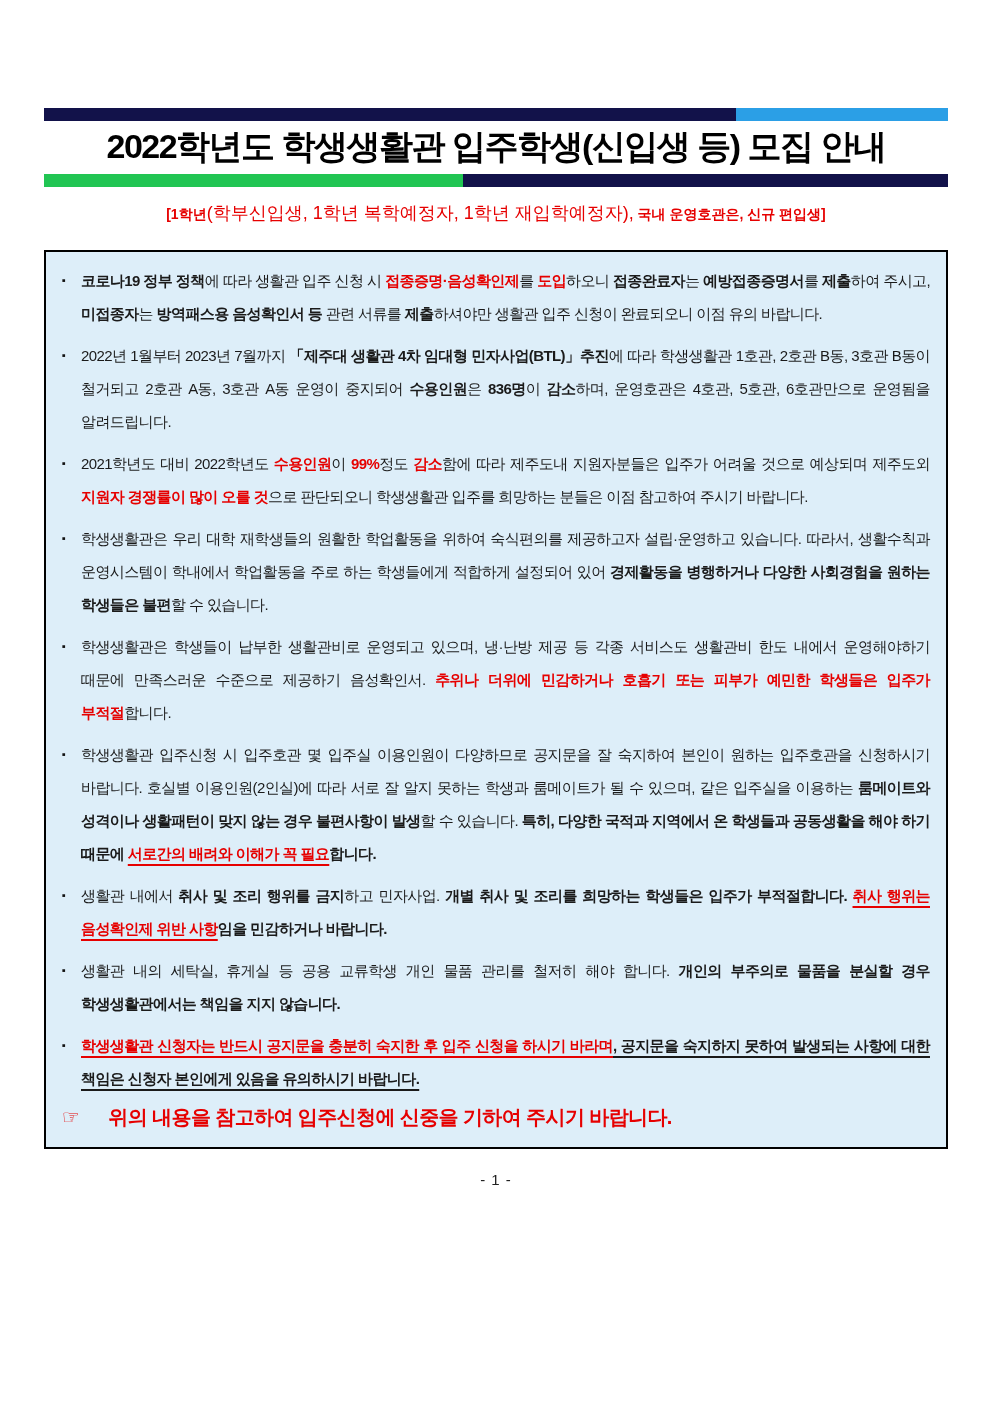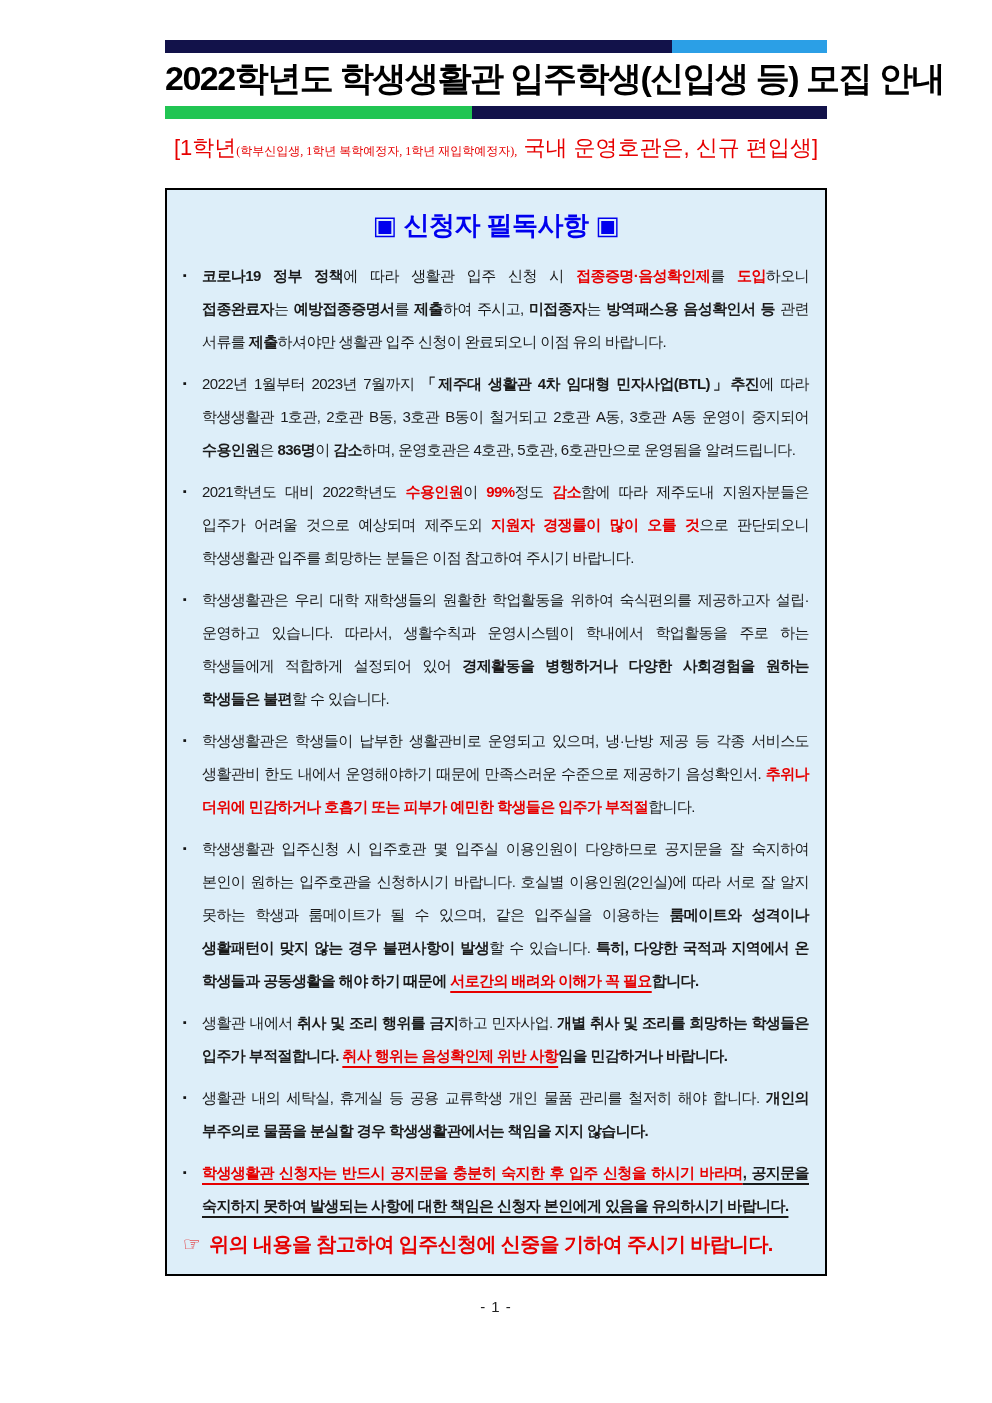--- a/index.html
+++ b/index.html
@@ -12,40 +12,40 @@
     --box-border:#000000;
     --text:#1a1a1a;
   }
   *{margin:0;padding:0;box-sizing:border-box;}
   html,body{background:#ffffff;}
   body{
     width:992px;height:1403px;overflow:hidden;
     font-family:"Liberation Sans","DejaVu Sans",sans-serif;
     color:var(--text);
   }
-  .page{width:662px;margin:0 auto;padding-top:40px;}
+  .page{width:904px;margin:0 auto;padding-top:108px;}
 
   
   .bar{display:flex;height:13px;width:100%;}
   .bar .seg{height:100%;}
   .bar-top .seg-navy{width:76.6%;background:var(--bar-navy);}
   .bar-top .seg-blue{width:23.4%;background:var(--bar-blue);}
   .bar-bottom .seg-green{width:46.3%;background:var(--bar-green);}
   .bar-bottom .seg-navy{width:53.7%;background:var(--bar-navy);}
   .doc-title{
     font-size:34px;font-weight:800;letter-spacing:-1.5px;
     text-align:center;color:#000;padding:3px 0 6px 0;line-height:1.3;
     white-space:nowrap;
   }
   .subtitle{
     text-align:center;color:var(--red);
     margin-top:14px;line-height:1.4;white-space:nowrap;
   }
-  .subtitle .sz-lg{font-size:22px;font-weight:400;}
-  .subtitle .sz-sm{font-size:12px;font-weight:500;font-family:Liberation Serif, serif;}
+  .subtitle .sz-lg{font-size:14px;font-weight:700;}
+  .subtitle .sz-sm{font-size:18px;font-weight:500;}
 
   
   .notice-box{
     margin-top:24px;
     background:var(--box-bg);
     border:2px solid var(--box-border);
     padding:12px 16px 8px 16px;
   }
   .box-header{
     color:var(--blue);font-size:26px;font-weight:800;
@@ -62,21 +62,21 @@
   .item-text .b{font-weight:800;}
   .item-text .r{color:var(--red);}
   .item-text .u{text-decoration:underline;text-underline-offset:5px;text-decoration-thickness:1.5px;}
 
   .footer-note{
     display:flex;align-items:baseline;gap:9px;
     margin:6px 0 8px 0;color:var(--red);
     font-size:20px;font-weight:800;letter-spacing:-0.6px;
   }
   .footer-note .pointer{font-size:20px;font-weight:400;}
-  .footer-note .b{font-weight:800;}
+  .footer-note .b{font-weight:800;margin-left:20px;}
   .footer-note .r{color:var(--red);}
 
   .page-number{
     text-align:center;font-size:15px;color:#222;
     margin-top:22px;letter-spacing:1px;
   }
 </style>
 </head>
 <body>
 
@@ -89,21 +89,20 @@
     </div>
     <h1 class="doc-title">2022학년도 학생생활관 입주학생(신입생 등) 모집 안내</h1>
     <div class="bar bar-bottom">
       <div class="seg seg-green"></div>
       <div class="seg seg-navy"></div>
     </div>
     <p class="subtitle" id="subtitle"><span class="b sz-lg">[1학년</span><span class="sz-sm">(학부신입생, 1학년 복학예정자, 1학년 재입학예정자),</span><span class="b sz-lg"> 국내 운영호관은, 신규 편입생]</span></p>
   </header>
 
   <section class="notice-box">
-    <h2 class="box-header">▣ 신청자 필독사항 ▣</h2>
     <div id="items">
         <div class="item">
           <span class="marker">▪</span>
           <div class="item-text"><span class="b">코로나19 정부 정책</span><span>에 따라 생활관 입주 신청 시 </span><span class="b r">접종증명·음성확인제</span><span>를 </span><span class="b r">도입</span><span>하오니 </span><span class="b">접종완료자</span><span>는 </span><span class="b">예방접종증명서</span><span>를 </span><span class="b">제출</span><span>하여 주시고, </span><span class="b">미접종자</span><span>는 </span><span class="b">방역패스용 음성확인서 등</span><span> 관련 서류를 </span><span class="b">제출</span><span>하셔야만 생활관 입주 신청이 완료되오니 이점 유의 바랍니다.</span></div>
         </div>
         <div class="item">
           <span class="marker">▪</span>
           <div class="item-text"><span>2022년 1월부터 2023년 7월까지 </span><span class="b">「제주대 생활관 4차 임대형 민자사업(BTL)」추진</span><span>에 따라 학생생활관 1호관, 2호관 B동, 3호관 B동이 철거되고 2호관 A동, 3호관 A동 운영이 중지되어 </span><span class="b">수용인원</span><span>은 </span><span class="b">836명</span><span>이 </span><span class="b">감소</span><span>하며, 운영호관은 4호관, 5호관, 6호관만으로 운영됨을 알려드립니다.</span></div>
         </div>
         <div class="item">

